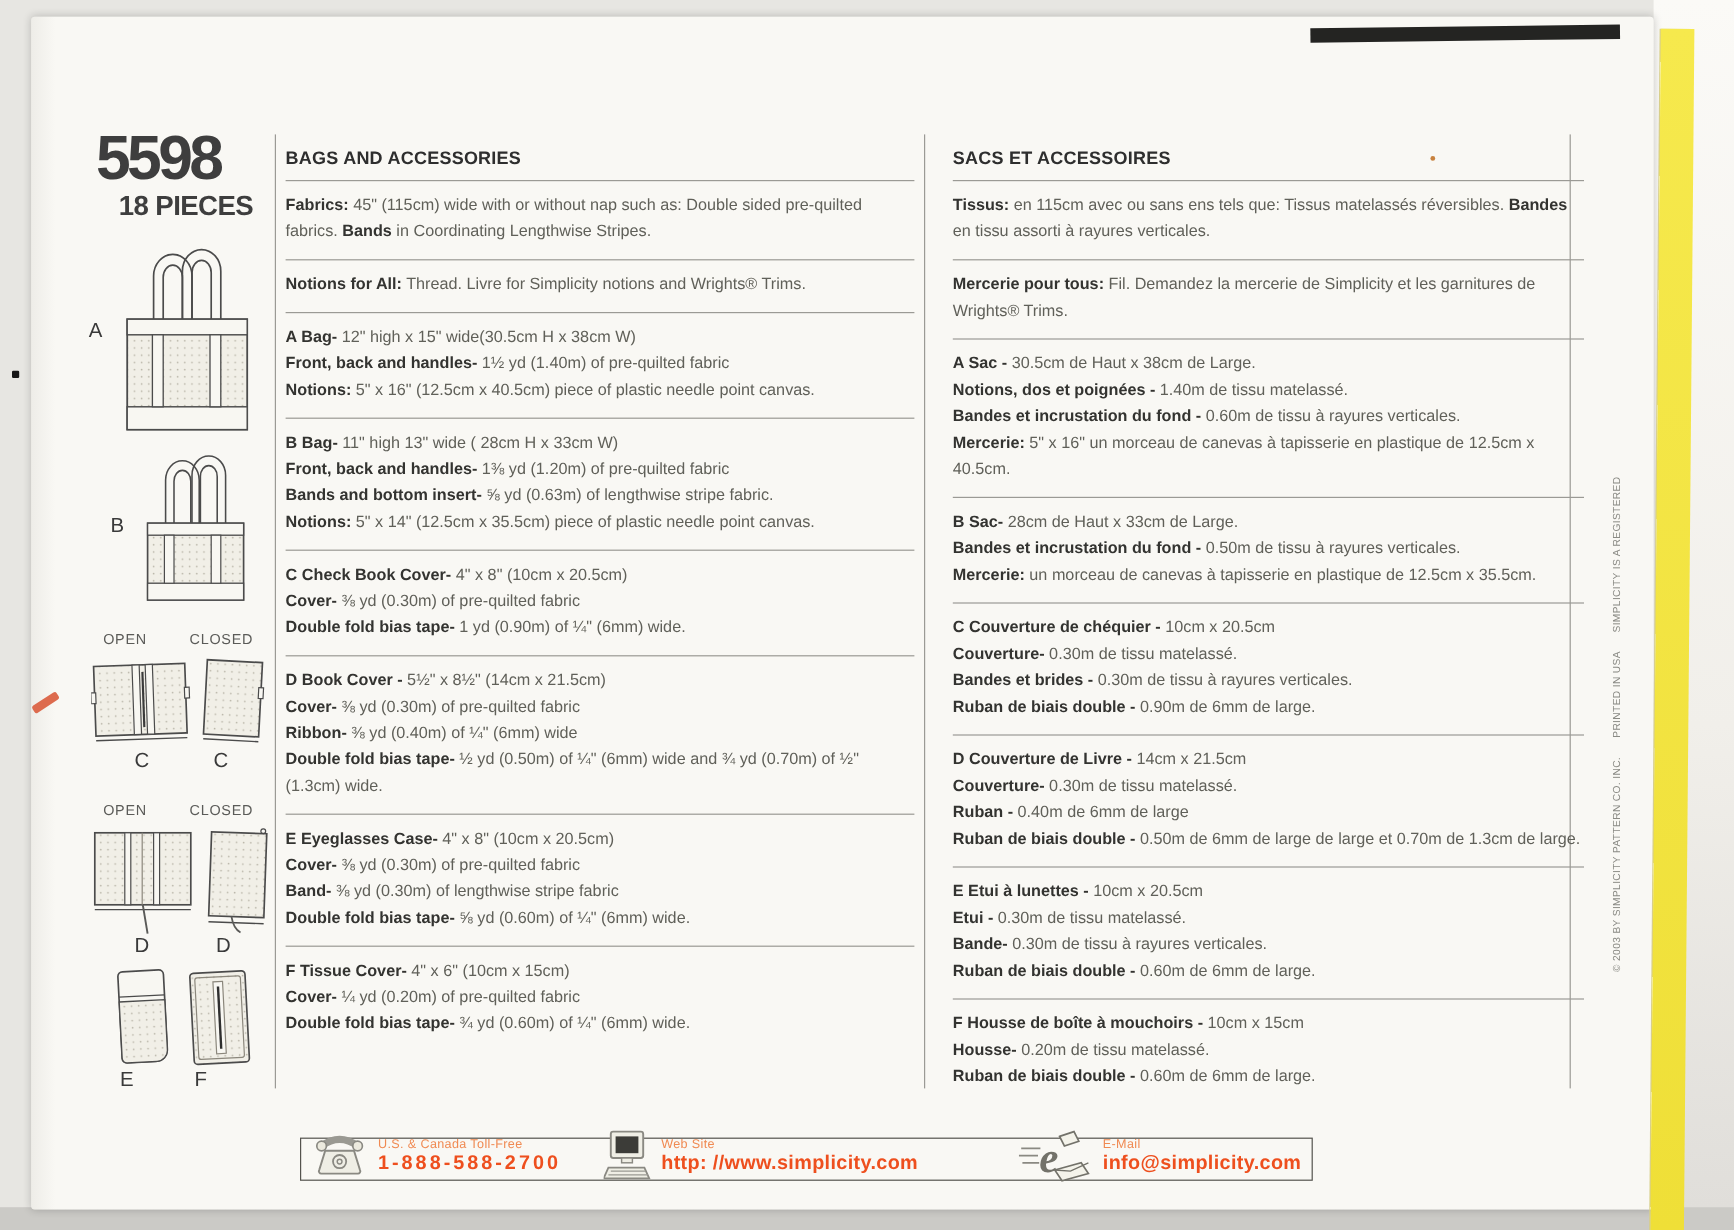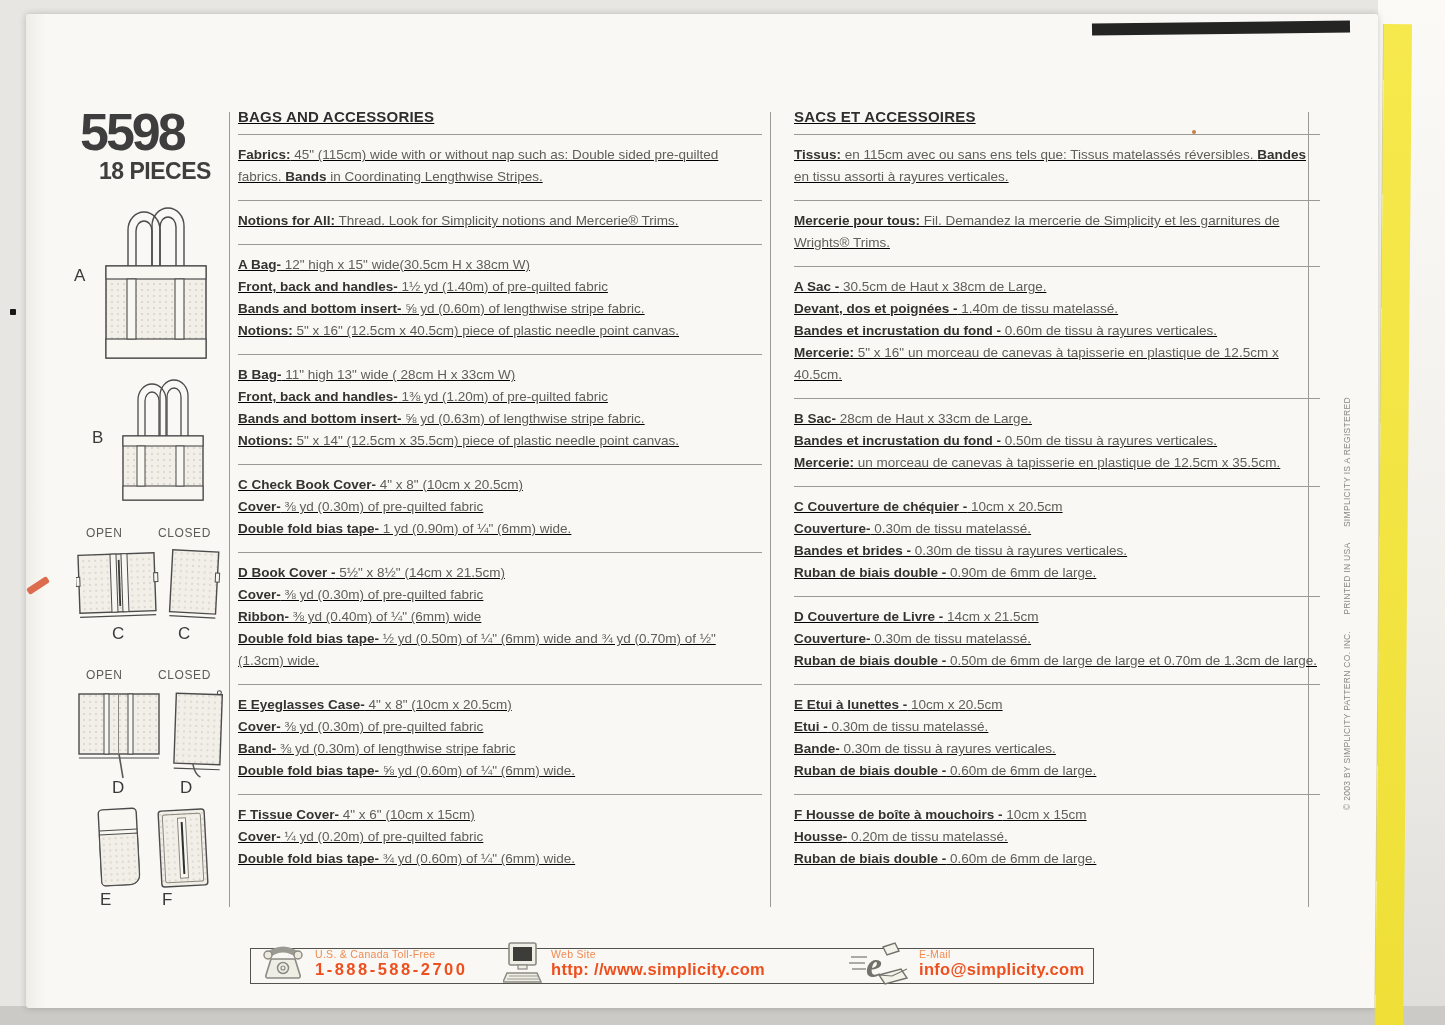--- a/index.html
+++ b/index.html
@@ -33,21 +33,21 @@
   .pattern-number{position:absolute;left:6px;top:0;font-size:52px;line-height:1;font-weight:700;
     letter-spacing:-3px;color:#3e3e3e;}
   .pieces{position:absolute;left:8px;top:52px;font-size:23px;font-weight:700;letter-spacing:-.5px;color:#3e3e3e;margin-left:17px;}
   .fig{position:absolute;}
   .fig-label{position:absolute;font-size:17px;color:#3a3a3a;}
   .oc-label{position:absolute;font-size:12px;letter-spacing:.6px;color:#5b5b58;}
 
   
   .v-divider{position:absolute;width:1px;background:#9b9a95;top:98px;height:795px;}
   .vd1{left:203px;} .vd2{left:744px;} .vd3{left:1282px;}
-  .spec-col{position:absolute;top:92px;width:524px;text-decoration:underline;}
+  .spec-col{position:absolute;top:108px;width:524px;}
   .col-en{left:212px;} .col-fr{left:752px;width:526px;margin-left:16px;}
   .col-title{font-size:15px;font-weight:700;color:#2e2e2e;letter-spacing:.2px;padding:2px 0 9px 0;}
   .spec-section{border-top:1px solid #9b9a95;padding:9px 0 12px 0;}
   .spec-line{font-size:13.5px;line-height:22px;}
   .seg-bold{font-weight:700;color:#333330;}
   .seg-reg{color:#606059;}
 
   
   .contact-bar{position:absolute;left:224px;top:934px;width:842px;height:34px;
     border:1.6px solid #54534e;}
@@ -243,26 +243,25 @@
     <div class="v-divider vd2"></div>
     <div class="v-divider vd3"></div>
 
     <section class="spec-col col-en">
       <div class="col-title">BAGS AND ACCESSORIES</div>
       <div id="en-sections">
           <div class="spec-section">
             <div class="spec-line"><span class="seg-bold">Fabrics:</span><span class="seg-reg"> 45" (115cm) wide with or without nap such as: Double sided pre-quilted fabrics. </span><span class="seg-bold">Bands</span><span class="seg-reg"> in Coordinating Lengthwise Stripes.</span></div>
           </div>
           <div class="spec-section">
-            <div class="spec-line"><span class="seg-bold">Notions for All:</span><span class="seg-reg"> Thread. Look for Simplicity notions and Mercerie® Trims.</span></div>
+            <div class="spec-line"><span class="seg-bold">Notions for All:</span><span class="seg-reg"> Thread. Livre for Simplicity notions and Wrights® Trims.</span></div>
           </div>
           <div class="spec-section">
             <div class="spec-line"><span class="seg-bold">A Bag-</span><span class="seg-reg"> 12" high x 15" wide(30.5cm H x 38cm W)</span></div>
             <div class="spec-line"><span class="seg-bold">Front, back and handles-</span><span class="seg-reg"> 1½ yd (1.40m) of pre-quilted fabric</span></div>
-            <div class="spec-line"><span class="seg-bold">Bands and bottom insert-</span><span class="seg-reg"> ⅝ yd (0.60m) of lengthwise stripe fabric.</span></div>
             <div class="spec-line"><span class="seg-bold">Notions:</span><span class="seg-reg"> 5" x 16" (12.5cm x 40.5cm) piece of plastic needle point canvas.</span></div>
           </div>
           <div class="spec-section">
             <div class="spec-line"><span class="seg-bold">B Bag-</span><span class="seg-reg"> 11" high 13" wide ( 28cm H x 33cm W)</span></div>
             <div class="spec-line"><span class="seg-bold">Front, back and handles-</span><span class="seg-reg"> 1⅜ yd (1.20m) of pre-quilted fabric</span></div>
             <div class="spec-line"><span class="seg-bold">Bands and bottom insert-</span><span class="seg-reg"> ⅝ yd (0.63m) of lengthwise stripe fabric.</span></div>
             <div class="spec-line"><span class="seg-bold">Notions:</span><span class="seg-reg"> 5" x 14" (12.5cm x 35.5cm) piece of plastic needle point canvas.</span></div>
           </div>
           <div class="spec-section">
             <div class="spec-line"><span class="seg-bold">C Check Book Cover-</span><span class="seg-reg"> 4" x 8" (10cm x 20.5cm)</span></div>
@@ -293,38 +292,39 @@
       <div class="col-title">SACS ET ACCESSOIRES</div>
       <div id="fr-sections">
           <div class="spec-section">
             <div class="spec-line"><span class="seg-bold">Tissus:</span><span class="seg-reg"> en 115cm avec ou sans ens tels que: Tissus matelassés réversibles. </span><span class="seg-bold">Bandes</span><span class="seg-reg"> en tissu assorti à rayures verticales.</span></div>
           </div>
           <div class="spec-section">
             <div class="spec-line"><span class="seg-bold">Mercerie pour tous:</span><span class="seg-reg"> Fil. Demandez la mercerie de Simplicity et les garnitures de Wrights® Trims.</span></div>
           </div>
           <div class="spec-section">
             <div class="spec-line"><span class="seg-bold">A Sac -</span><span class="seg-reg"> 30.5cm de Haut x 38cm de Large.</span></div>
-            <div class="spec-line"><span class="seg-bold">Devant, dos et poignées -</span><span class="seg-reg"> 1.40m de tissu matelassé.</span></div>
+            <div class="spec-line"><span class="seg-bold">Notions, dos et poignées -</span><span class="seg-reg"> 1.40m de tissu matelassé.</span></div>
             <div class="spec-line"><span class="seg-bold">Bandes et incrustation du fond -</span><span class="seg-reg"> 0.60m de tissu à rayures verticales.</span></div>
             <div class="spec-line"><span class="seg-bold">Mercerie:</span><span class="seg-reg"> 5" x 16" un morceau de canevas à tapisserie en plastique de 12.5cm x 40.5cm.</span></div>
           </div>
           <div class="spec-section">
             <div class="spec-line"><span class="seg-bold">B Sac-</span><span class="seg-reg"> 28cm de Haut x 33cm de Large.</span></div>
             <div class="spec-line"><span class="seg-bold">Bandes et incrustation du fond -</span><span class="seg-reg"> 0.50m de tissu à rayures verticales.</span></div>
             <div class="spec-line"><span class="seg-bold">Mercerie:</span><span class="seg-reg"> un morceau de canevas à tapisserie en plastique de 12.5cm x 35.5cm.</span></div>
           </div>
           <div class="spec-section">
             <div class="spec-line"><span class="seg-bold">C Couverture de chéquier -</span><span class="seg-reg"> 10cm x 20.5cm</span></div>
             <div class="spec-line"><span class="seg-bold">Couverture-</span><span class="seg-reg"> 0.30m de tissu matelassé.</span></div>
             <div class="spec-line"><span class="seg-bold">Bandes et brides -</span><span class="seg-reg"> 0.30m de tissu à rayures verticales.</span></div>
             <div class="spec-line"><span class="seg-bold">Ruban de biais double -</span><span class="seg-reg"> 0.90m de 6mm de large.</span></div>
           </div>
           <div class="spec-section">
             <div class="spec-line"><span class="seg-bold">D Couverture de Livre -</span><span class="seg-reg"> 14cm x 21.5cm</span></div>
             <div class="spec-line"><span class="seg-bold">Couverture-</span><span class="seg-reg"> 0.30m de tissu matelassé.</span></div>
+            <div class="spec-line"><span class="seg-bold">Ruban -</span><span class="seg-reg"> 0.40m de 6mm de large</span></div>
             <div class="spec-line"><span class="seg-bold">Ruban de biais double -</span><span class="seg-reg"> 0.50m de 6mm de large de large et 0.70m de 1.3cm de large.</span></div>
           </div>
           <div class="spec-section">
             <div class="spec-line"><span class="seg-bold">E Etui à lunettes -</span><span class="seg-reg"> 10cm x 20.5cm</span></div>
             <div class="spec-line"><span class="seg-bold">Etui -</span><span class="seg-reg"> 0.30m de tissu matelassé.</span></div>
             <div class="spec-line"><span class="seg-bold">Bande-</span><span class="seg-reg"> 0.30m de tissu à rayures verticales.</span></div>
             <div class="spec-line"><span class="seg-bold">Ruban de biais double -</span><span class="seg-reg"> 0.60m de 6mm de large.</span></div>
           </div>
           <div class="spec-section">
             <div class="spec-line"><span class="seg-bold">F Housse de boîte à mouchoirs -</span><span class="seg-reg"> 10cm x 15cm</span></div>

